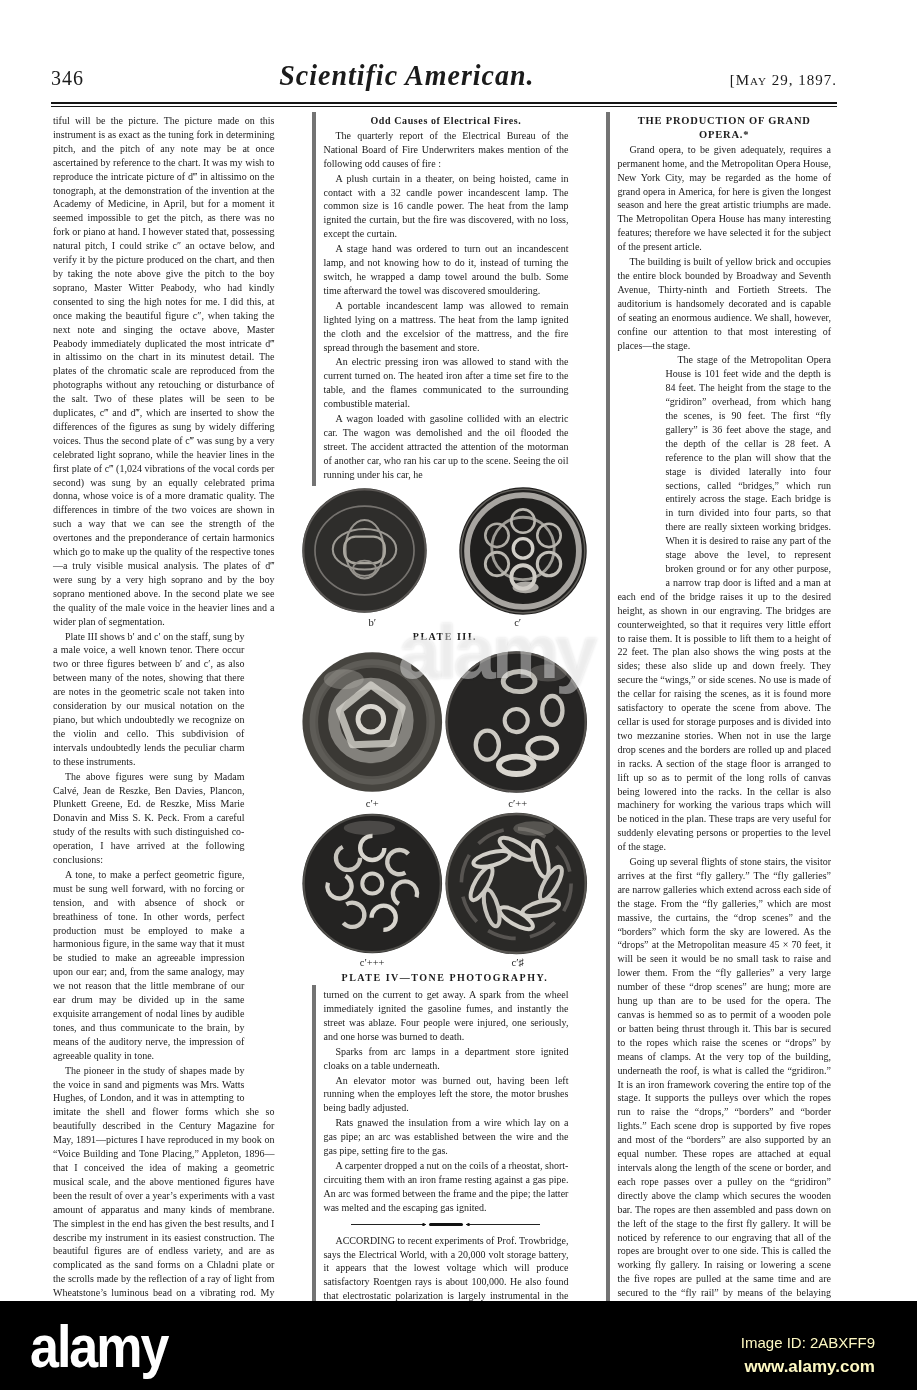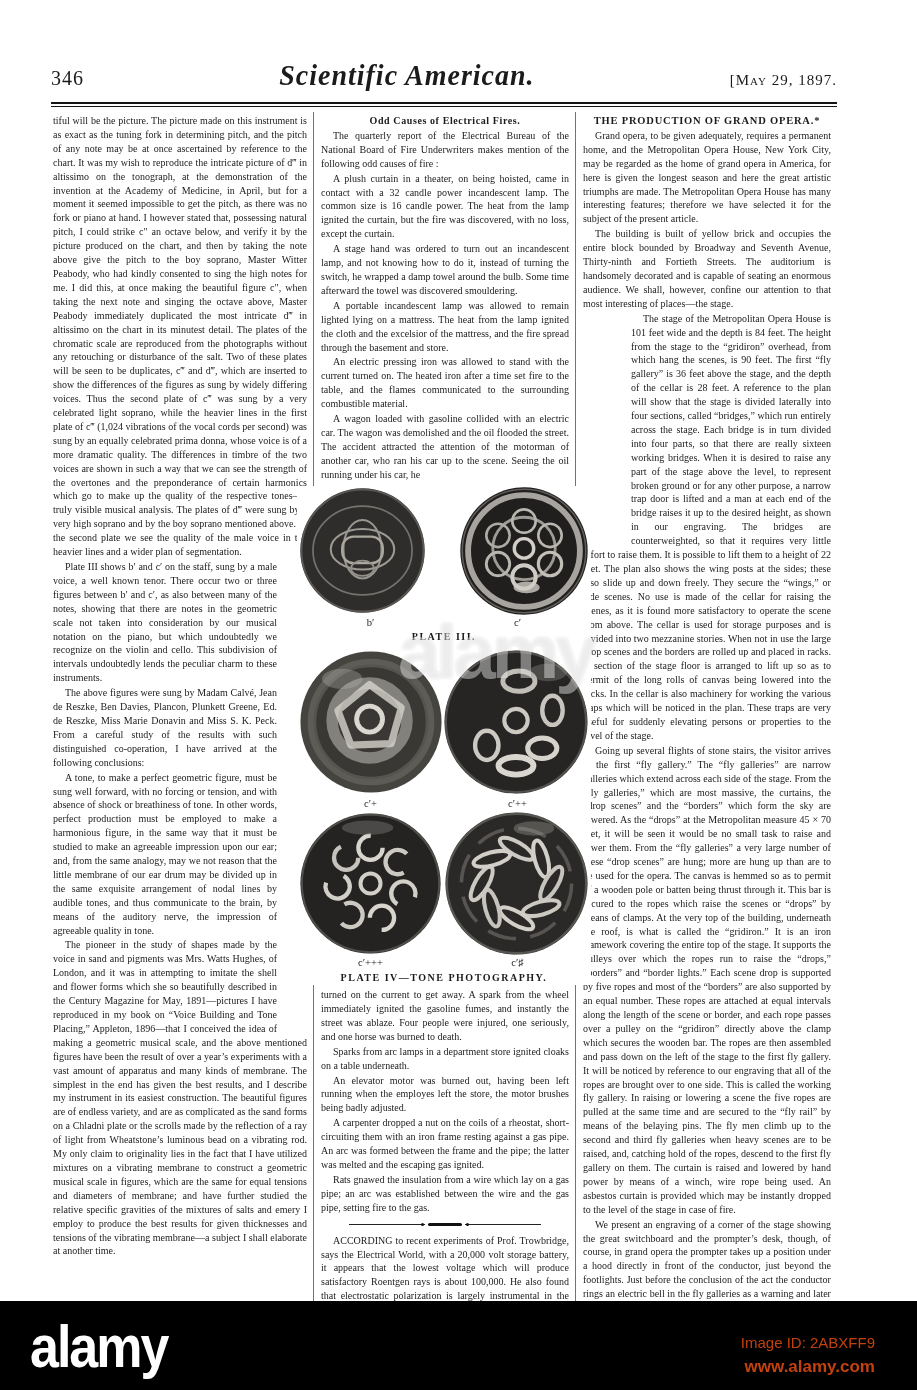--- a/index.html
+++ b/index.html
@@ -12,21 +12,21 @@
   .hdr { display:flex; align-items:baseline; justify-content:space-between; height:38px; }
   .pagenum { font-size:20px; letter-spacing:1px; }
   .masthead { font-size:28px; font-weight:bold; font-style:italic; letter-spacing:1px;
               transform:scaleY(1.05); }
   .issuedate { font-size:15px; font-variant:small-caps; letter-spacing:1px; }
   .rule-double { margin-top:4px; border-top:2.5px solid #151515; border-bottom:1px solid #151515; height:5px; }
 
   
   .columns { display:flex; margin-top:5px; height:1196px; overflow:hidden; }
   .col { width:33.333%; padding:2px 6px 0 2px; font-size:10px; line-height:13.9px; text-align:justify; }
-  .col-mid,.col-right { border-left:1px solid #737373; padding-left:7px; }
+  .col-mid,.col-right { border-left:4px solid #737373; padding-left:7px;margin-left:32px; }
   .col p { margin:0 0 1px 0; text-indent:12px; }
   .col p.noindent { text-indent:0; }
   .headline { text-align:center; font-weight:bold; font-size:10px; letter-spacing:.6px; margin:1px 0 5px 0; text-indent:0 !important; }
   .headline-caps { font-size:10.5px; letter-spacing:.8px; }
 
   
   .spacer-right { float:right; width:30px; height:470px; }
   .spacer-left  { float:left;  width:48px; height:95px; margin-top:128px; }
 
   
@@ -48,21 +48,21 @@
   
   .wm { position:absolute; left:398px; top:608px; font-family:"Liberation Sans","DejaVu Sans",sans-serif;
         font-weight:bold; font-size:76px; letter-spacing:-4px; color:rgba(255,255,255,0.42);
         text-shadow:0 0 3px rgba(0,0,0,0.12); pointer-events:none; }
 
   
   .footer-bar { position:absolute; left:0; bottom:0; width:917px; height:89px; background:#000;
                 display:flex; align-items:center; justify-content:space-between;
                 padding:0 42px 0 30px; font-family:"Liberation Sans","DejaVu Sans",sans-serif; }
   .alamy-logo { color:#fff; font-weight:bold; font-size:52px; letter-spacing:-2px; transform:scaleY(1.15); }
-  .footer-right { text-align:right; color:#c2410c;margin-top:20px; }
+  .footer-right { text-align:right; color:#fef9c3;margin-top:20px; }
   .image-id { font-size:15px; margin-bottom:6px; }
   .alamy-url { font-size:17px; font-weight:bold; }
 </style>
 </head>
 <body>
 
 <div class="canvas">
   <div class="page">
 
     <div class="hdr">
@@ -186,22 +186,22 @@
           <div class="label-row">
             <span>c′+++</span>
             <span>c′♯</span>
           </div>
           <div class="fig-caption">PLATE IV—TONE PHOTOGRAPHY.</div>
         </div>
 
         <p class="noindent">turned on the current to get away.  A spark from the wheel immediately ignited the gasoline fumes, and instantly the street was ablaze.  Four people were injured, one seriously, and one horse was burned to death.</p>
         <p>Sparks from arc lamps in a department store ignited cloaks on a table underneath.</p>
         <p>An elevator motor was burned out, having been left running when the employes left the store, the motor brushes being badly adjusted.</p>
+        <p>Rats gnawed the insulation from a wire which lay on a gas pipe; an arc was established between the wire and the gas pipe, setting fire to the gas.</p>
         <p>A carpenter dropped a nut on the coils of a rheostat, short-circuiting them with an iron frame resting against a gas pipe.  An arc was formed between the frame and the pipe; the latter was melted and the escaping gas ignited.</p>
-        <p>Rats gnawed the insulation from a wire which lay on a gas pipe; an arc was established between the wire and the gas pipe, setting fire to the gas.</p>
 
         <div class="section-divider">
           <span class="line"></span>
             <span class="mid"></span>
             <span class="line"></span>
         </div>
 
         <p>ACCORDING to recent experiments of Prof. Trowbridge, says the Electrical World, with a 20,000 volt storage battery, it appears that the lowest voltage which will produce satisfactory Roentgen rays is about 100,000. He also found that electrostatic polarization is largely instrumental in the generation of X rays.</p>
       </div>
 

